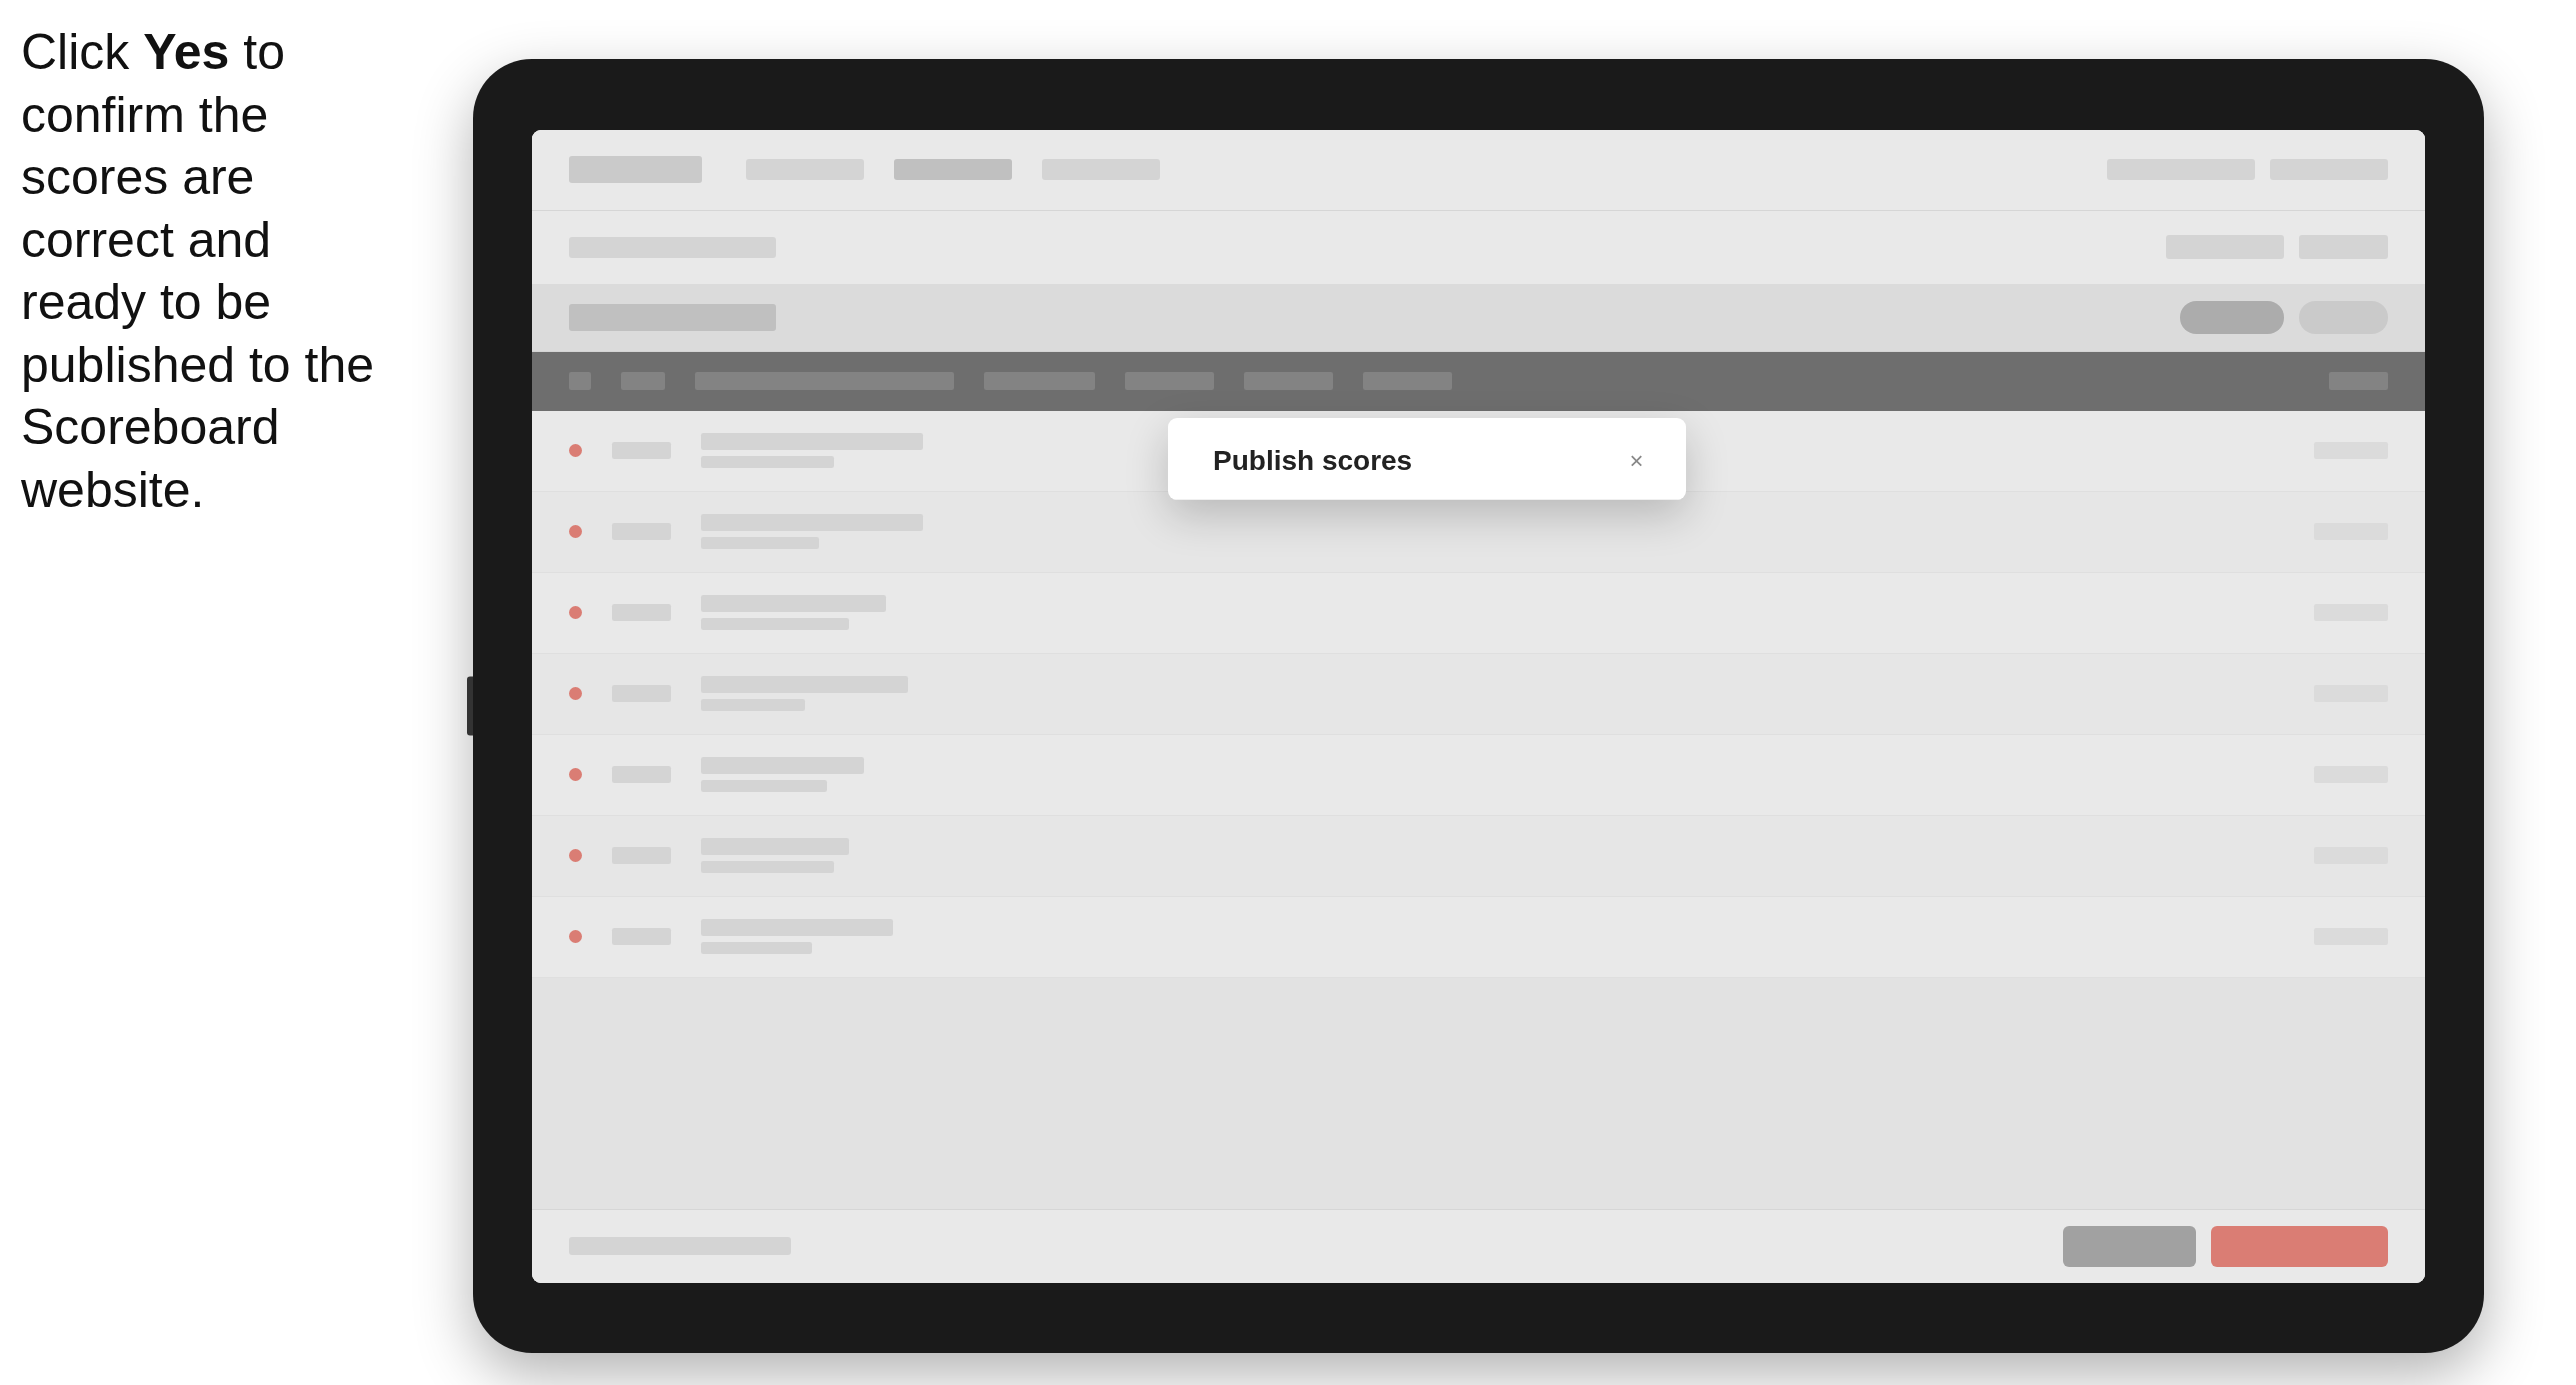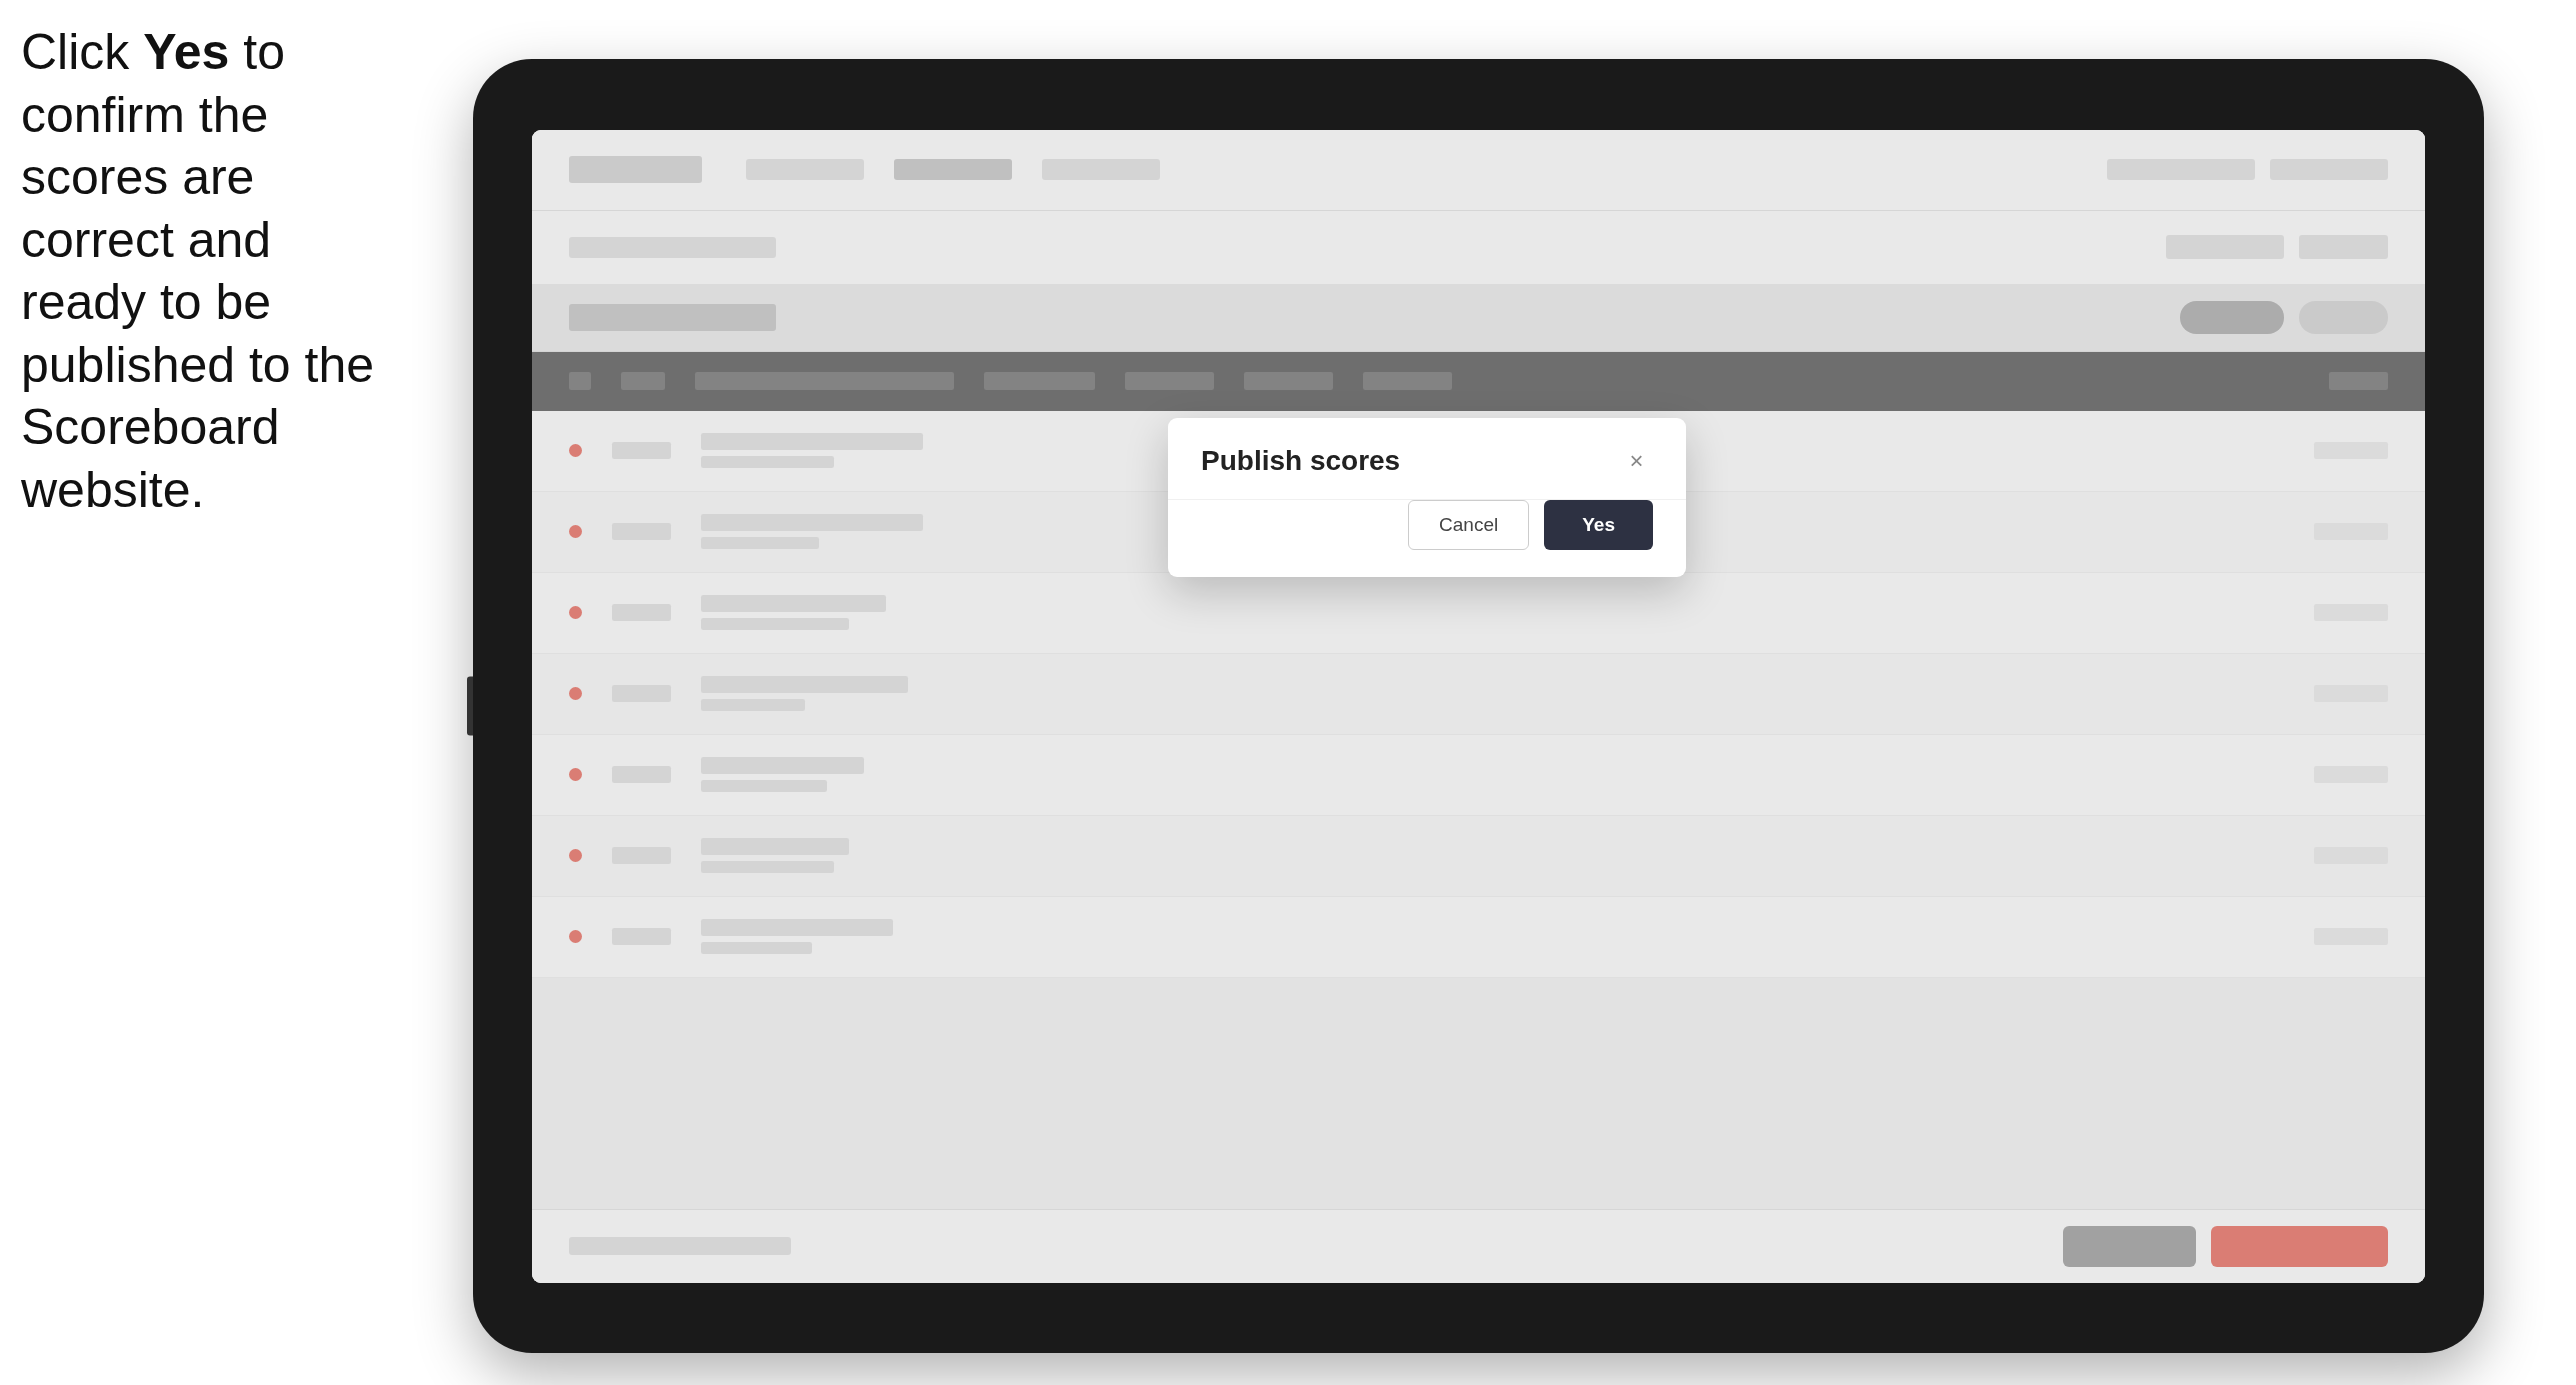--- a/index.html
+++ b/index.html
@@ -265,20 +265,21 @@
       align-items: center;
       justify-content: space-between;
       padding: 27px 33px 21px 33px;
       border-bottom: 0.7px solid #f0f0f0;
     }
 
     .dialog-title {
       font-size: 28px;
       font-weight: 600;
       color: #222;
+      margin-left: 12px;
     }
 
     .dialog-close {
       width: 33px;
       height: 33px;
       display: flex;
       align-items: center;
       justify-content: center;
       cursor: pointer;
       border-radius: 4.4px;
@@ -488,21 +489,17 @@
     </div>
 
     <div class="dialog-overlay">
     </div>
 
     <div class="dialog">
       <div class="dialog-header">
         <span class="dialog-title">Publish scores</span>
         <button class="dialog-close">×</button>
       </div>
-      <div class="dialog-actions">
-        <button class="btn-cancel">Cancel</button>
-        <button class="btn-yes">Yes</button>
-      </div>
     </div>
 
   </div>
 </div>
 
 
 </body></html>

